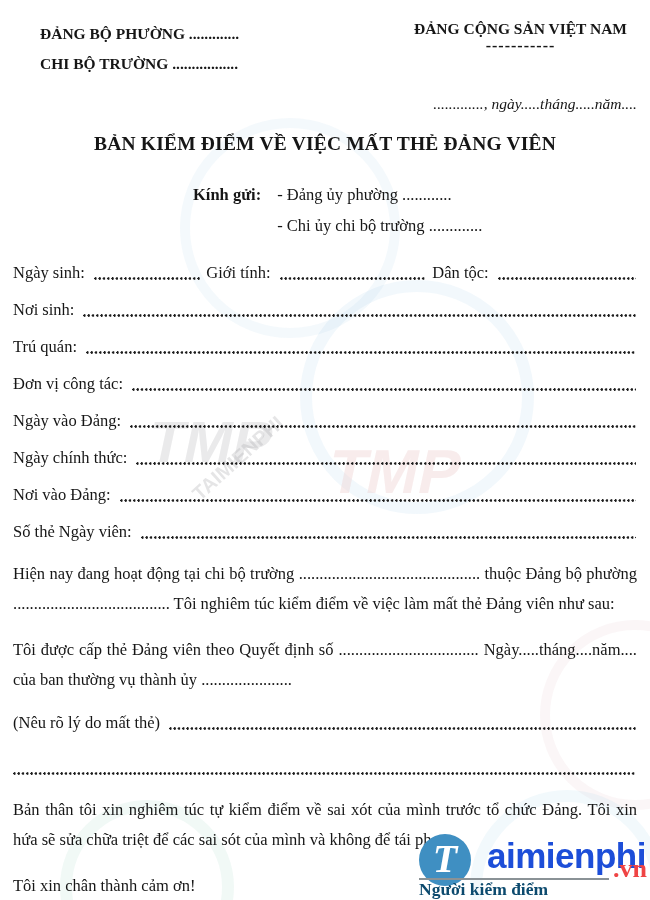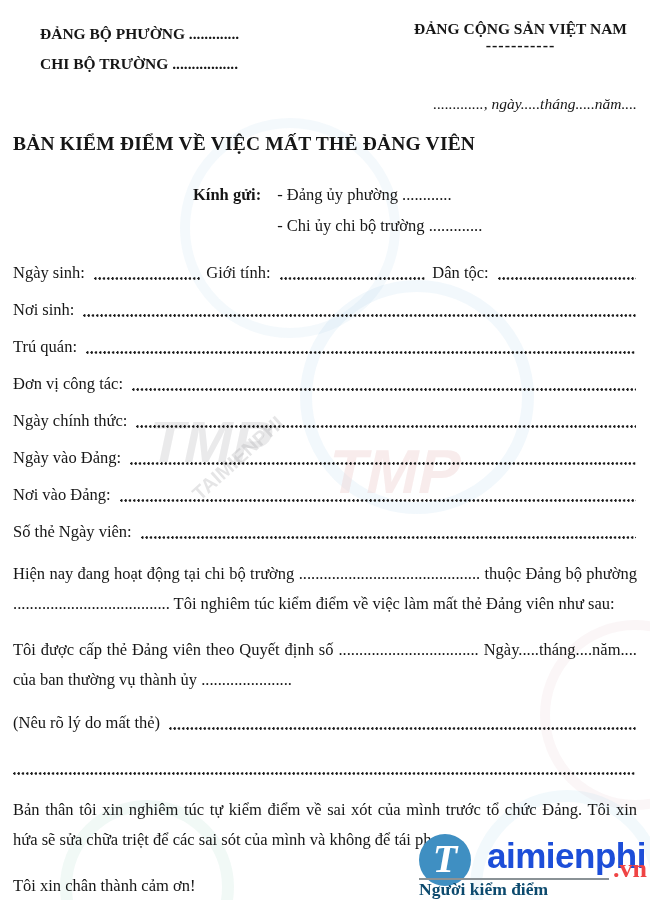--- a/index.html
+++ b/index.html
@@ -27,21 +27,21 @@
   .content{position:relative;z-index:1;}
 
   
   .header{display:flex;justify-content:space-between;align-items:flex-start;margin-top:15px;}
   .header-left{font-weight:bold;font-size:15.5px;line-height:30px;padding-left:27px;white-space:nowrap;}
   .header-right{text-align:center;font-weight:bold;font-size:15.5px;line-height:20px;padding-right:10px;}
   .header-right .dashes{letter-spacing:1px;font-size:16px;line-height:14px;}
 
   .date-line{text-align:right;font-style:italic;font-size:15.5px;margin-top:16px;}
 
-  .doc-title{font-weight:bold;font-size:19.5px;margin:20px 0 2px;letter-spacing:0.2px;}
+  .doc-title{text-align:center;font-weight:bold;font-size:19.5px;margin:20px 0 2px;letter-spacing:0.2px;}
 
   
   .recipients{display:flex;margin:24px 0 0 180px;font-size:16.5px;line-height:31px;}
   .recipients .kg{font-weight:bold;white-space:nowrap;margin-right:16px;}
   .rec-lines div{white-space:nowrap;}
 
   
   .form{margin-top:20px;}
   .form-row{display:flex;align-items:flex-end;height:23px;margin-top:14px;font-size:16.5px;}
   .form-row .lbl{white-space:nowrap;line-height:23px;}
@@ -136,25 +136,25 @@
       </div>
       <div class="form-row">
         <span class="lbl">Trú quán:</span>
         <span class="dots"></span>
       </div>
       <div class="form-row">
         <span class="lbl">Đơn vị công tác:</span>
         <span class="dots"></span>
       </div>
       <div class="form-row">
-        <span class="lbl">Ngày chính thức:</span>
+        <span class="lbl">Ngày vào Đảng:</span>
         <span class="dots"></span>
       </div>
       <div class="form-row">
-        <span class="lbl">Ngày vào Đảng:</span>
+        <span class="lbl">Ngày chính thức:</span>
         <span class="dots"></span>
       </div>
       <div class="form-row">
         <span class="lbl">Nơi vào Đảng:</span>
         <span class="dots"></span>
       </div>
       <div class="form-row">
         <span class="lbl">Số thẻ Ngày viên:</span>
         <span class="dots"></span>
       </div>

